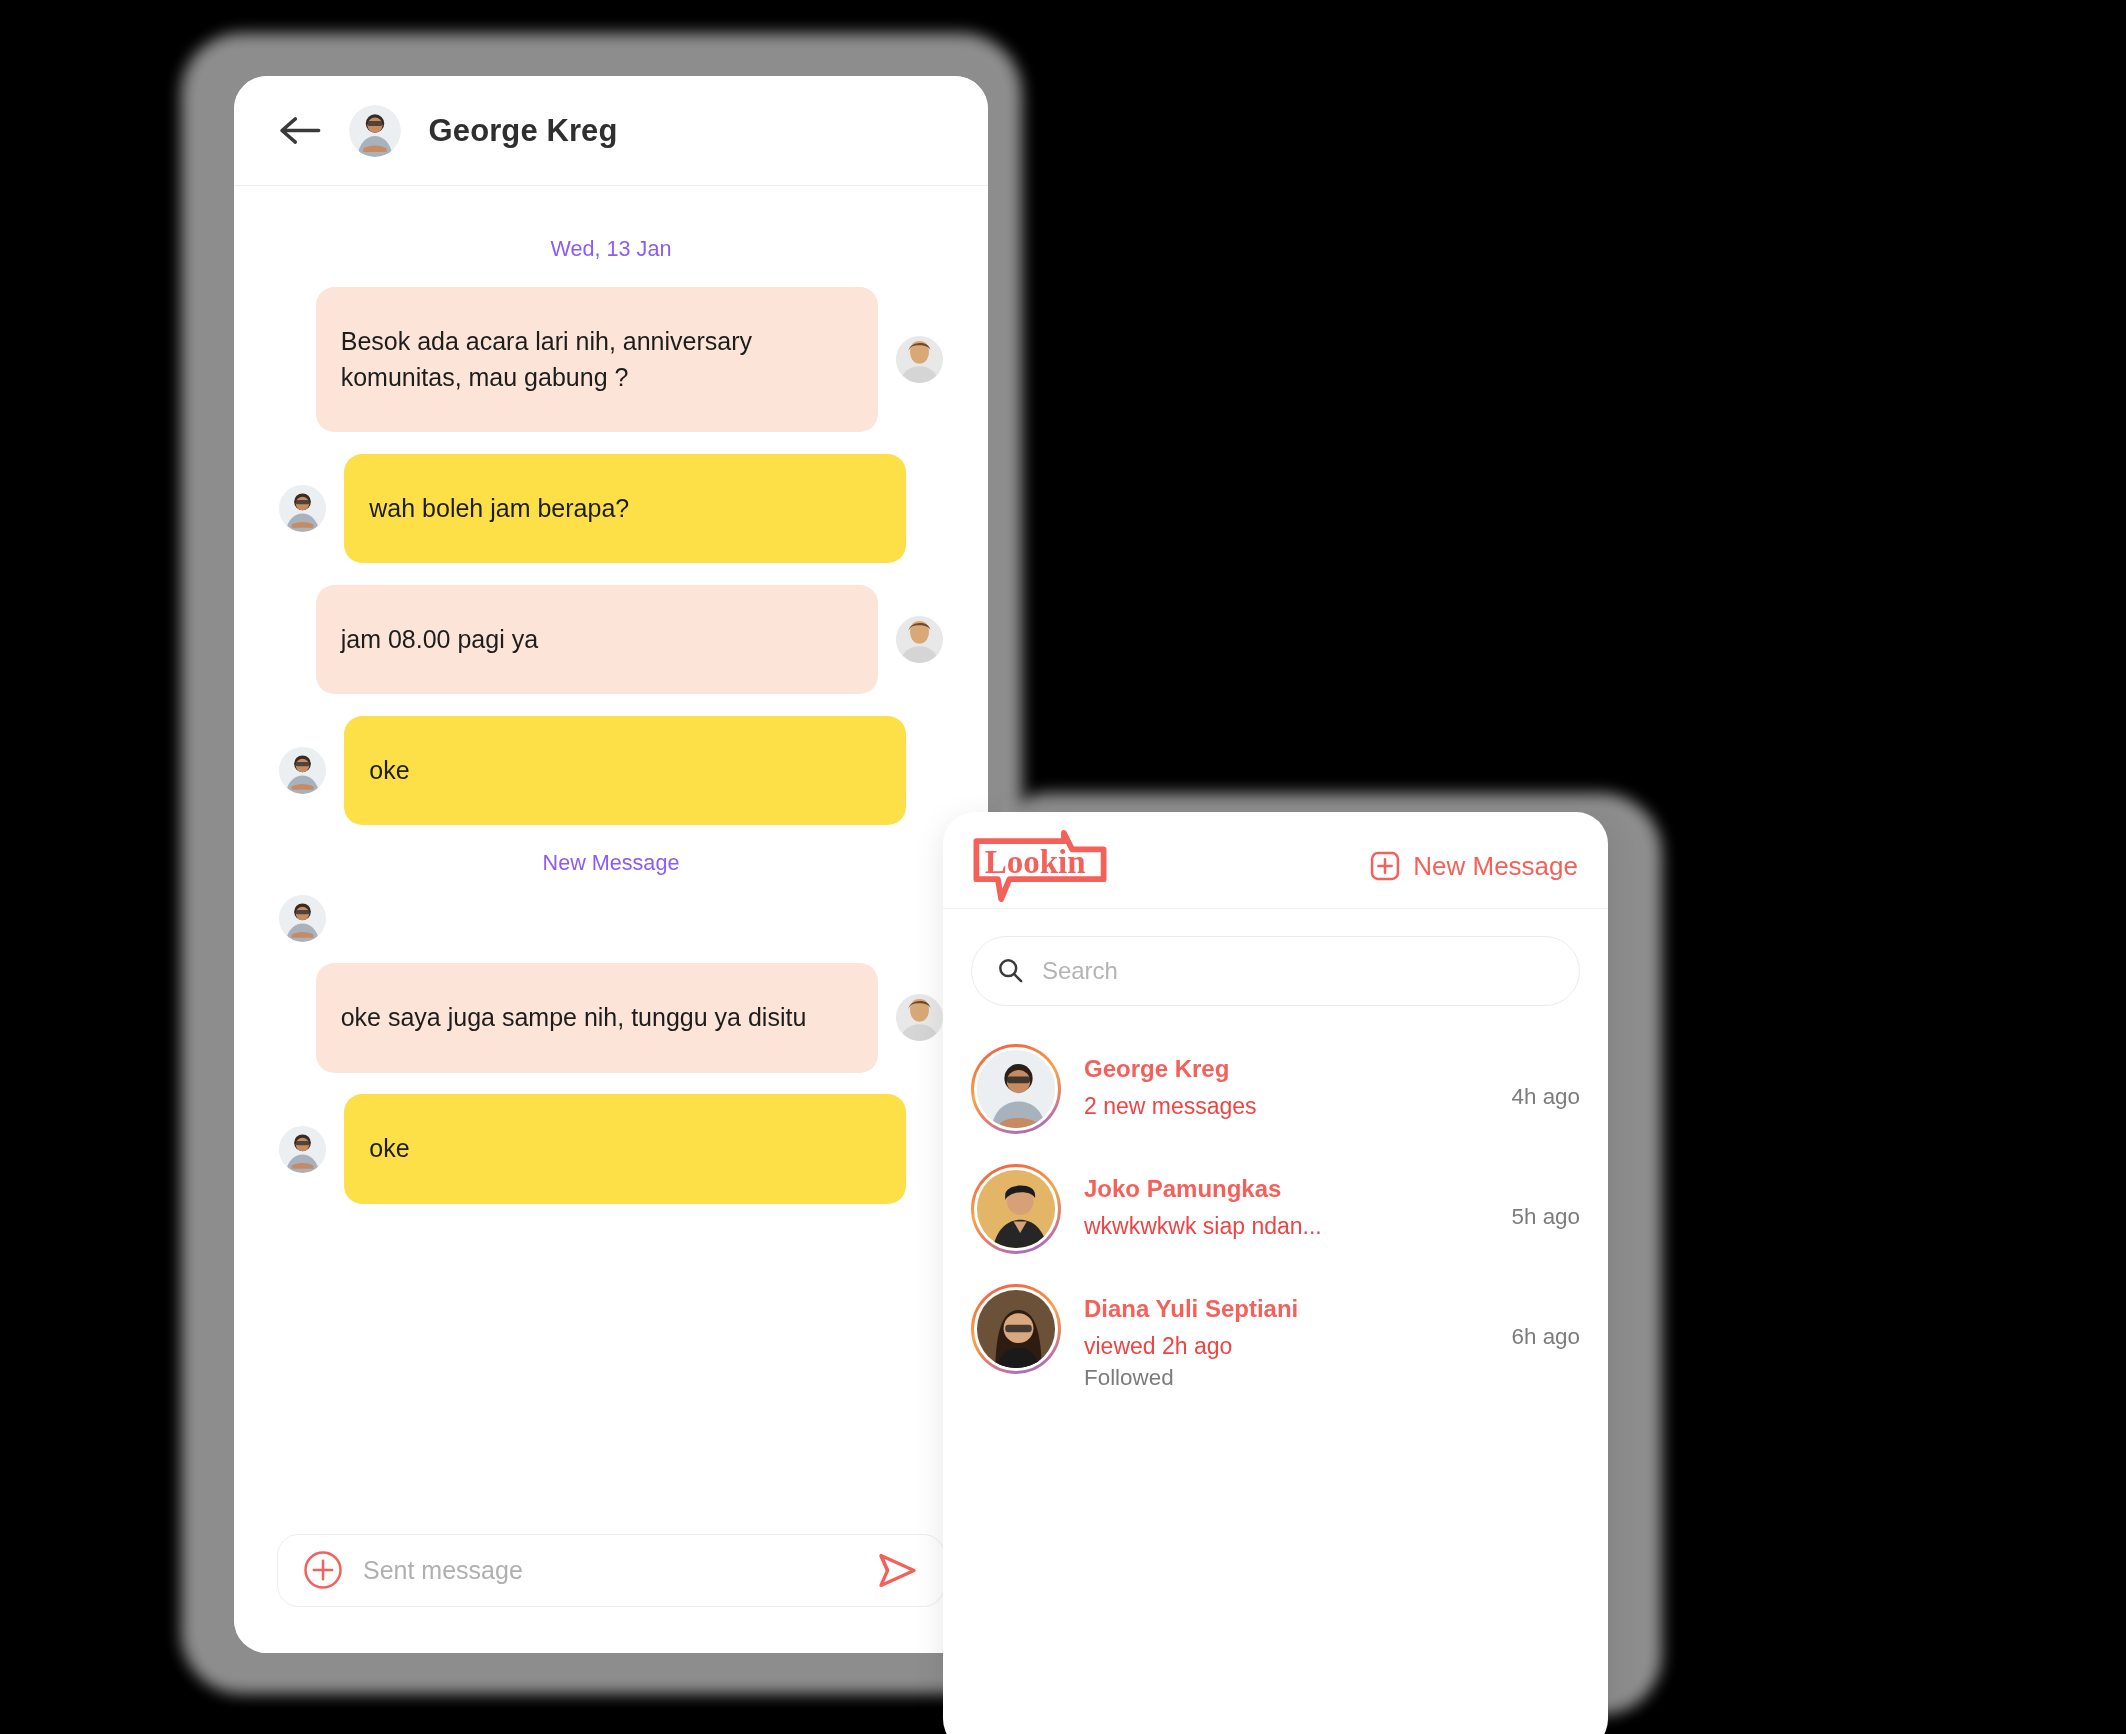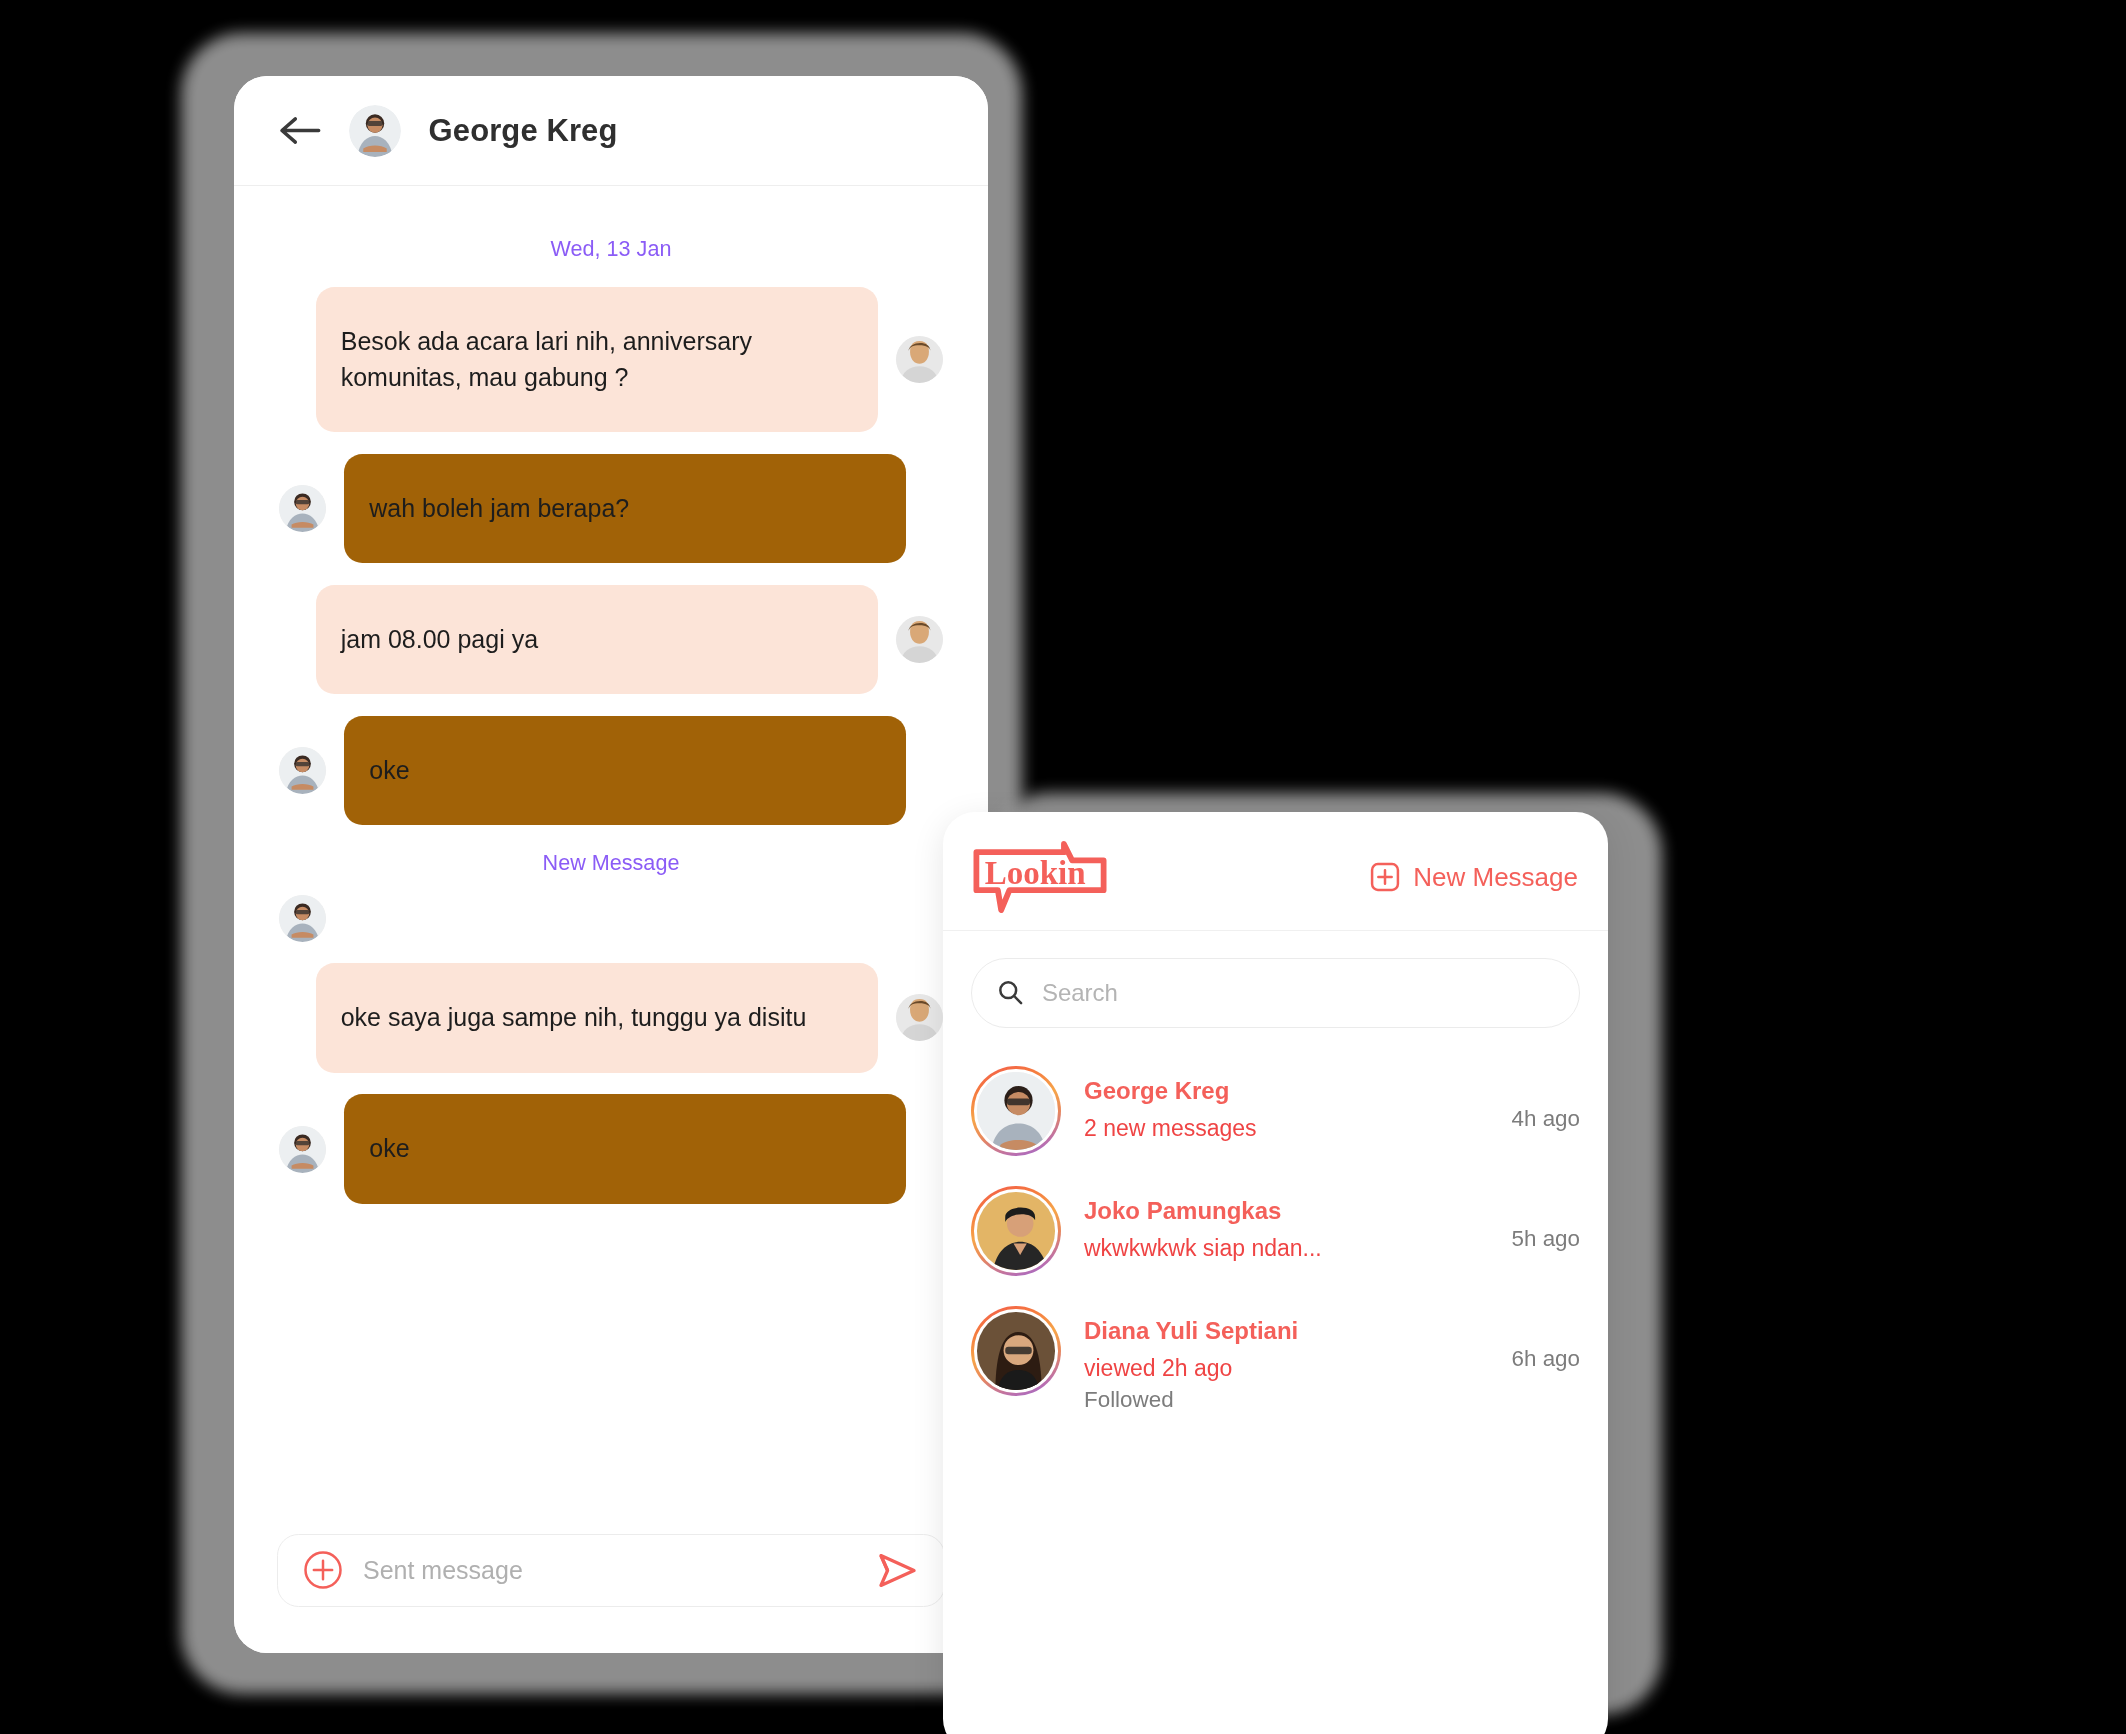--- a/index.html
+++ b/index.html
@@ -82,21 +82,21 @@
   .av.right { margin-left: 18.3px; }
 
   .bubble {
     border-radius: 18.3px;
     padding: 37px 25px;
     font-size: 25px;
     line-height: 1.42;
     color: #1d1d1d;
     max-width: 582px;
   }
-  .bubble.them { background: #a16207; }
+  .bubble.them { background: #fde047; }
   .bubble.me   { background: #fce4d8; }
 
   
   .row.in  .bubble { width: 562px; }
   .row.out .bubble { width: 562px; }
 
   .composer-wrap {
     position: absolute;
     left: 0; right: 0; bottom: 0;
     height: 166px;
@@ -123,21 +123,21 @@
     color: #1d1d1d;
     margin-left: 20px;
     background: transparent;
     font-family: inherit;
   }
   .composer-input::placeholder { color: #b0b0b0; }
   .send-btn { width: 43px; height: 43px; flex: none; margin-left: 16.6px; cursor: pointer; }
 
   
   .inbox-header {
-    height: 119px;
+    height: 97px;
     display: flex; align-items: center; justify-content: space-between;
     padding: 12px 30px 0 28px;
     border-bottom: 1.7px solid #f0f0f0;
     gap: 27px;
   }
   .logo { width: 138px; height: 76px; flex: none; }
   .new-msg {
     display: flex; align-items: center; gap: 13.3px;
     color: #f4605a;
     font-size: 26px;

